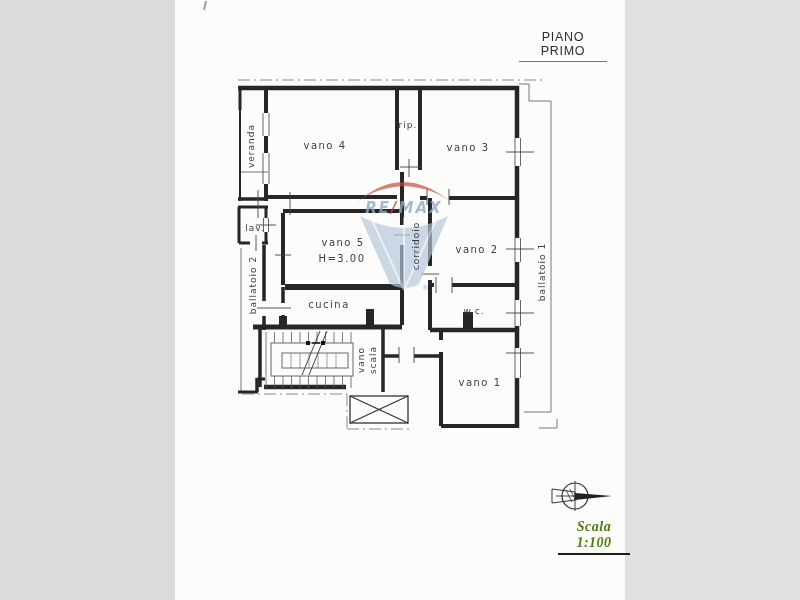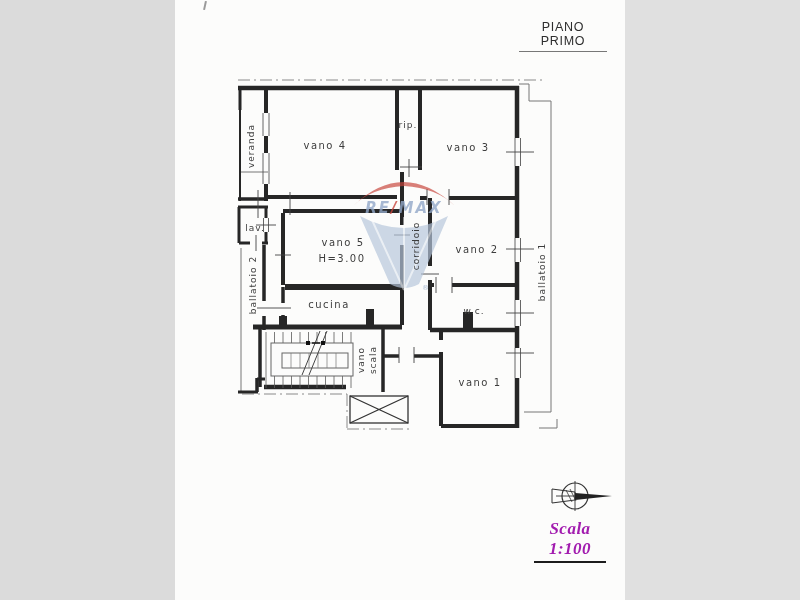--- a/index.html
+++ b/index.html
@@ -4,25 +4,25 @@
 <style>
   html,body{margin:0;padding:0;width:800px;height:600px;background:#fdfdfc;overflow:hidden;
     font-family:"Liberation Sans",sans-serif;}
   .stage{position:absolute;left:0;top:0;width:800px;height:600px;}
   .scan-strip{position:absolute;top:0;height:600px;}
   #strip-left{left:0;width:175px;background:#dbdbdb;}
   #strip-right{left:625px;width:175px;background:#e0e0e0;}
   .paper{position:absolute;left:175px;top:0;width:450px;height:600px;background:#fcfcfb;}
   .scan-artifact{position:absolute;left:204px;top:1px;width:2px;height:9px;background:#9a9a9a;
     transform:rotate(12deg);}
-  .title{position:absolute;left:519px;top:20px;width:88px;text-align:center;font-size:12.5px;
+  .title{position:absolute;left:519px;top:30px;width:88px;text-align:center;font-size:12.5px;
     color:#2e2e2e;letter-spacing:.7px;border-bottom:1.5px solid #777;padding-bottom:3px;}
-  .scale{position:absolute;left:534px;top:519px;width:72px;text-align:center;
-    font-family:"Liberation Serif",serif;font-style:italic;font-weight:bold;font-size:17px;
-    color:#a21caf;letter-spacing:.5px;border-bottom:2px solid #1c1c1c;padding-bottom:2px;}
+  .scale{position:absolute;left:558px;top:519px;width:72px;text-align:center;
+    font-family:"Liberation Serif",serif;font-style:italic;font-weight:bold;font-size:14px;
+    color:#4d7c0f;letter-spacing:.5px;border-bottom:2px solid #1c1c1c;padding-bottom:2px;}
   #plan-svg{position:absolute;left:0;top:0;}
   .room-label{font-family:"DejaVu Sans",sans-serif;font-size:10px;fill:#3d3d3d;letter-spacing:1.5px;}
   .room-label.small{font-size:9px;letter-spacing:1px;}
 </style>
 </head>
 <body>
 
 <div class="stage">
 
   <div id="strip-left" class="scan-strip"></div>

